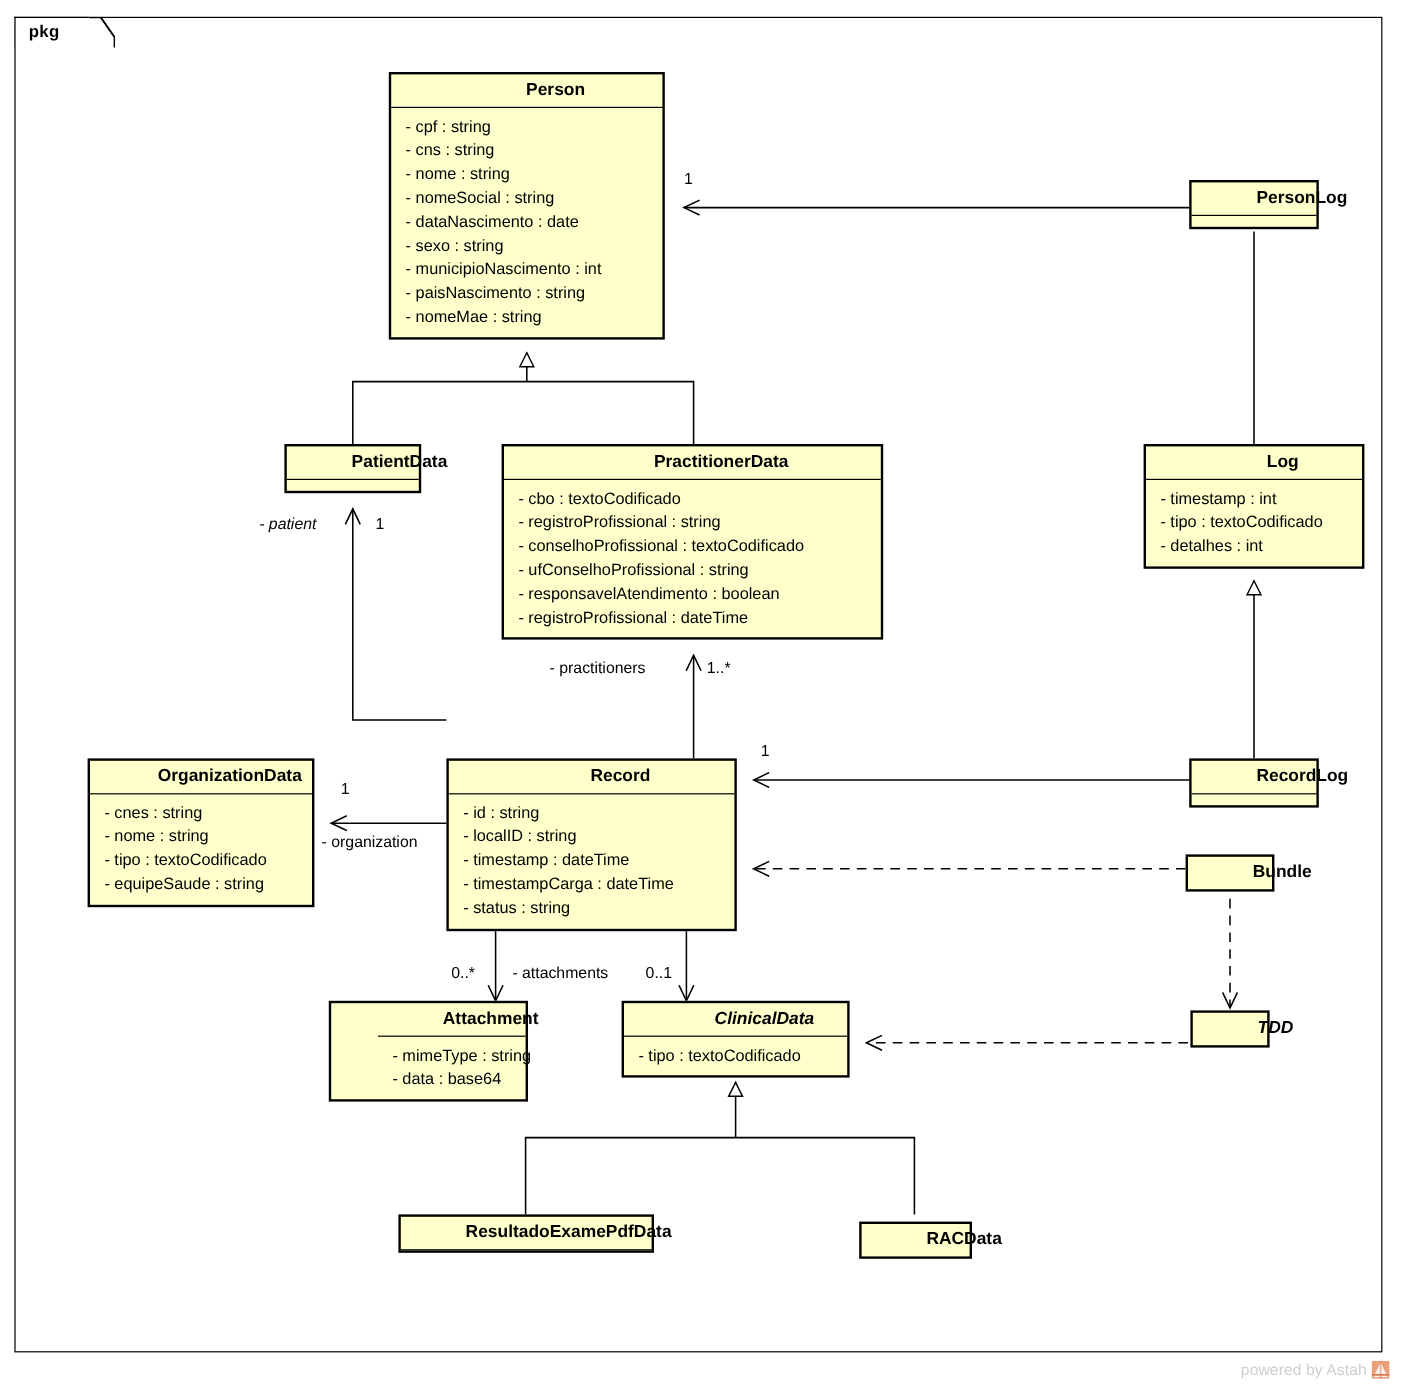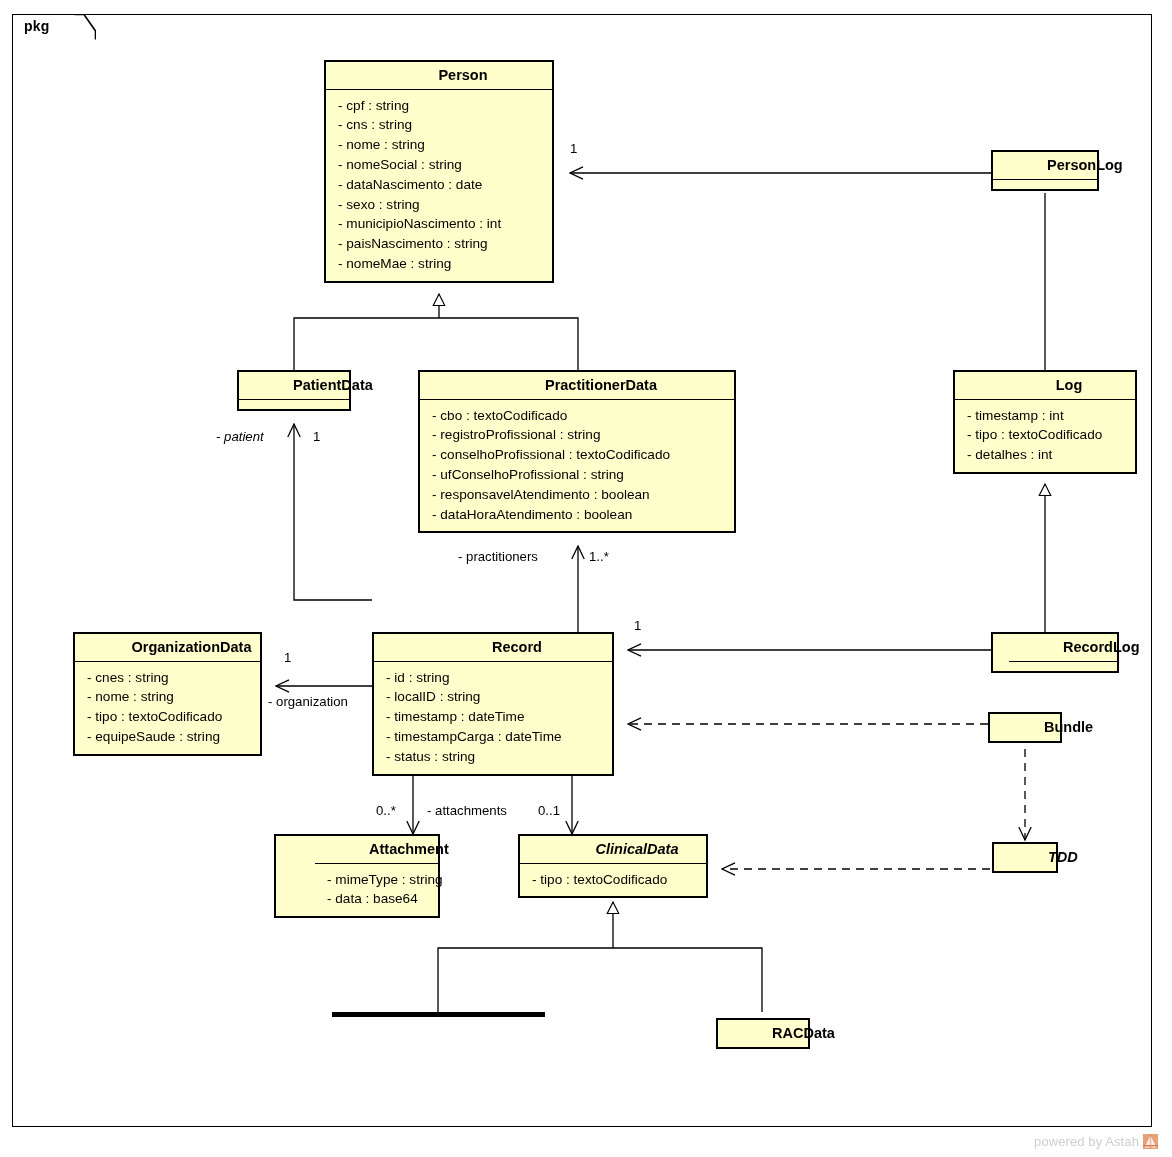--- a/index.html
+++ b/index.html
@@ -124,21 +124,21 @@
 
   <div class="cls" style="left:418px;top:370px;width:318px;">
     <div class="name">PractitionerData</div>
     <div class="sep"></div>
     <div class="attrs">
       <div class="attr">- cbo : textoCodificado</div>
       <div class="attr">- registroProfissional : string</div>
       <div class="attr">- conselhoProfissional : textoCodificado</div>
       <div class="attr">- ufConselhoProfissional : string</div>
       <div class="attr">- responsavelAtendimento : boolean</div>
-      <div class="attr">- dataHoraAtendimento : boolean</div>
+      <div class="attr">- registroProfissional : dateTime</div>
     </div>
   </div>
 
   <div class="cls" style="left:991px;top:150px;width:108px;">
     <div class="name">PersonLog</div>
     <div class="sep"></div>
     <div class="empty-compartment"></div>
   </div>
 
   <div class="cls" style="left:953px;top:370px;width:184px;">
@@ -167,21 +167,21 @@
     <div class="sep"></div>
     <div class="attrs">
       <div class="attr">- id : string</div>
       <div class="attr">- localID : string</div>
       <div class="attr">- timestamp : dateTime</div>
       <div class="attr">- timestampCarga : dateTime</div>
       <div class="attr">- status : string</div>
     </div>
   </div>
 
-  <div class="cls" style="left:991px;top:632px;width:128px;padding-left:16px;">
+  <div class="cls" style="left:991px;top:632px;width:108px;">
     <div class="name">RecordLog</div>
     <div class="sep"></div>
     <div class="empty-compartment"></div>
   </div>
 
   <div class="cls" style="left:988px;top:712px;width:74px;">
     <div class="name">Bundle</div>
   </div>
 
   <div class="cls" style="left:274px;top:834px;width:166px;padding-left:39px;">
@@ -199,20 +199,21 @@
     <div class="attrs">
       <div class="attr">- tipo : textoCodificado</div>
     </div>
   </div>
 
   <div class="cls abstract" style="left:992px;top:842px;width:66px;">
     <div class="name">TDD</div>
   </div>
 
   <div class="cls" style="left:332px;top:1012px;width:213px;">
+    <div class="name">ResultadoExamePdfData</div>
     <div class="sep"></div>
   </div>
 
   <div class="cls" style="left:716px;top:1018px;width:94px;">
     <div class="name">RACData</div>
   </div>
 
   <div class="elabel" style="left:570px;top:141px;">1</div>
   <div class="elabel" style="left:216px;top:429px;font-style:italic;">- patient</div>
   <div class="elabel" style="left:313px;top:429px;">1</div>

